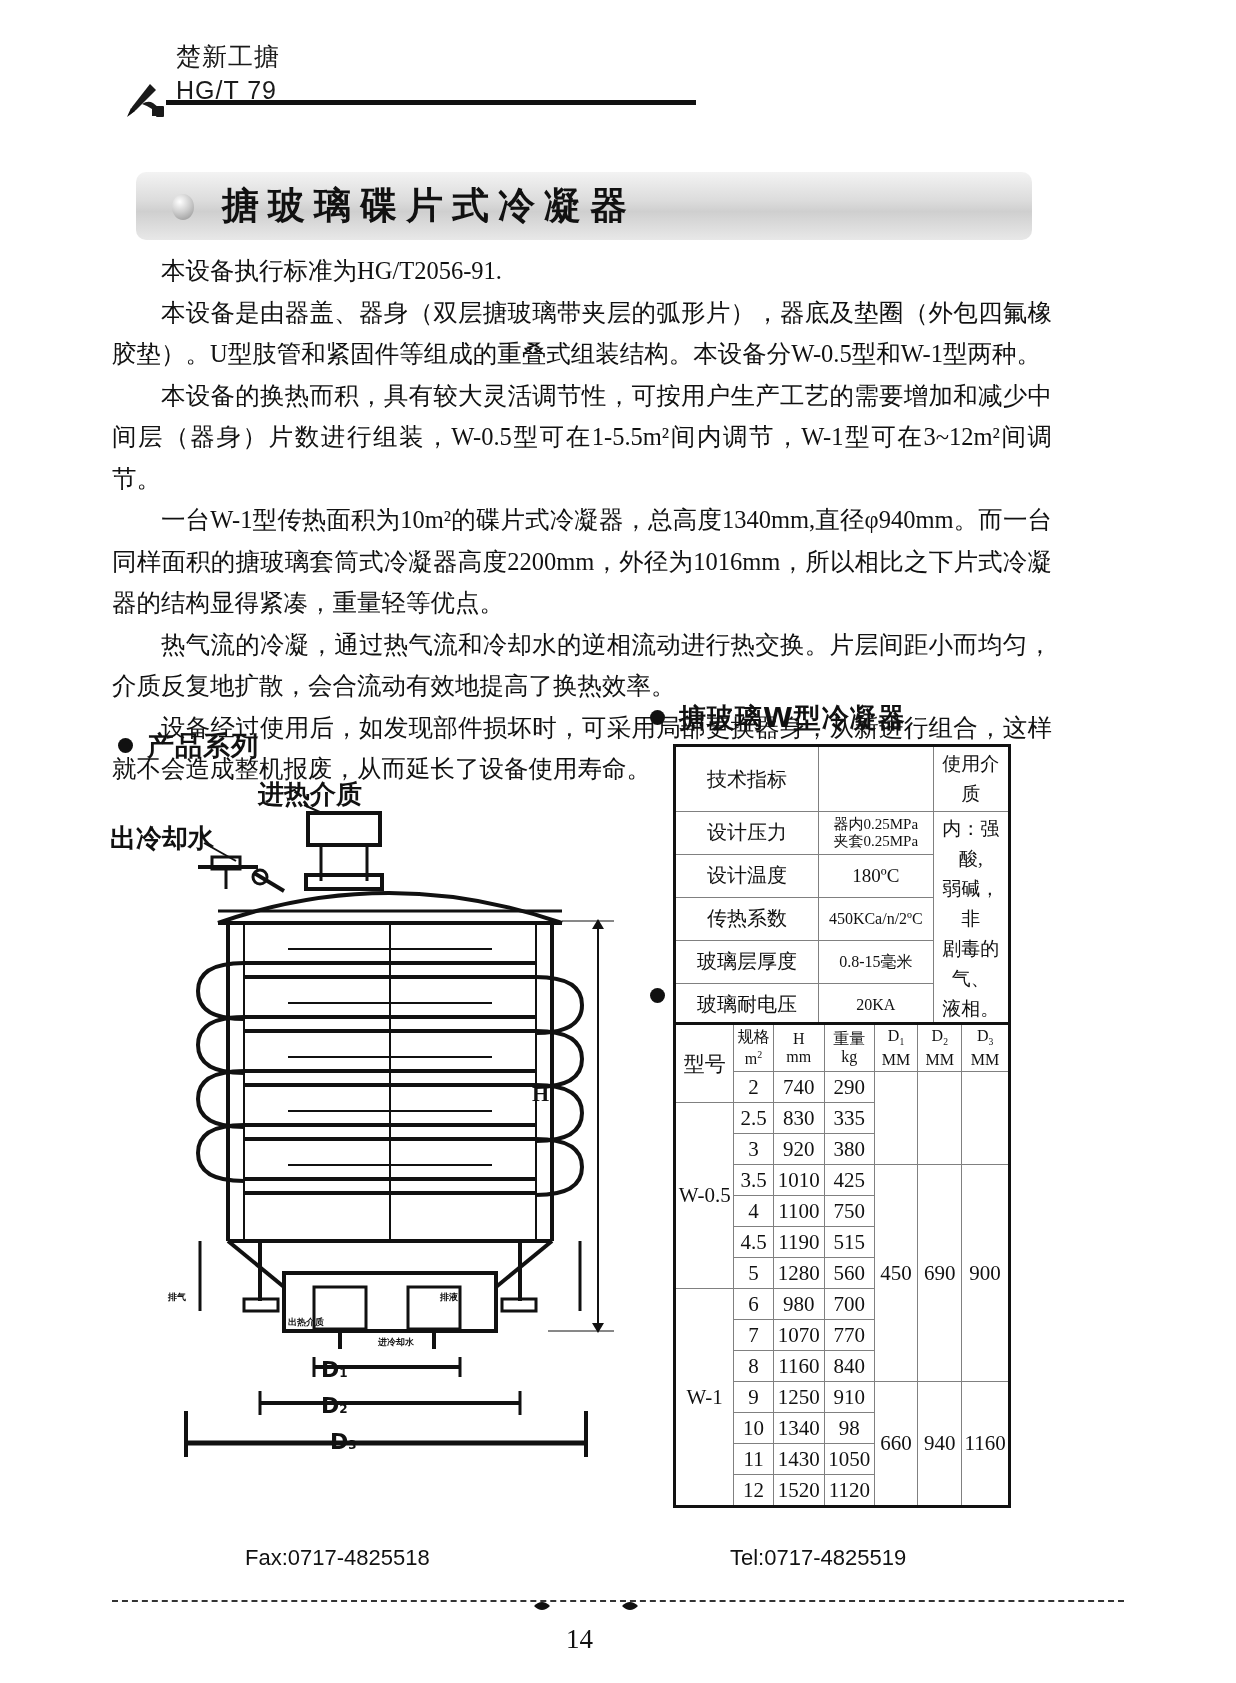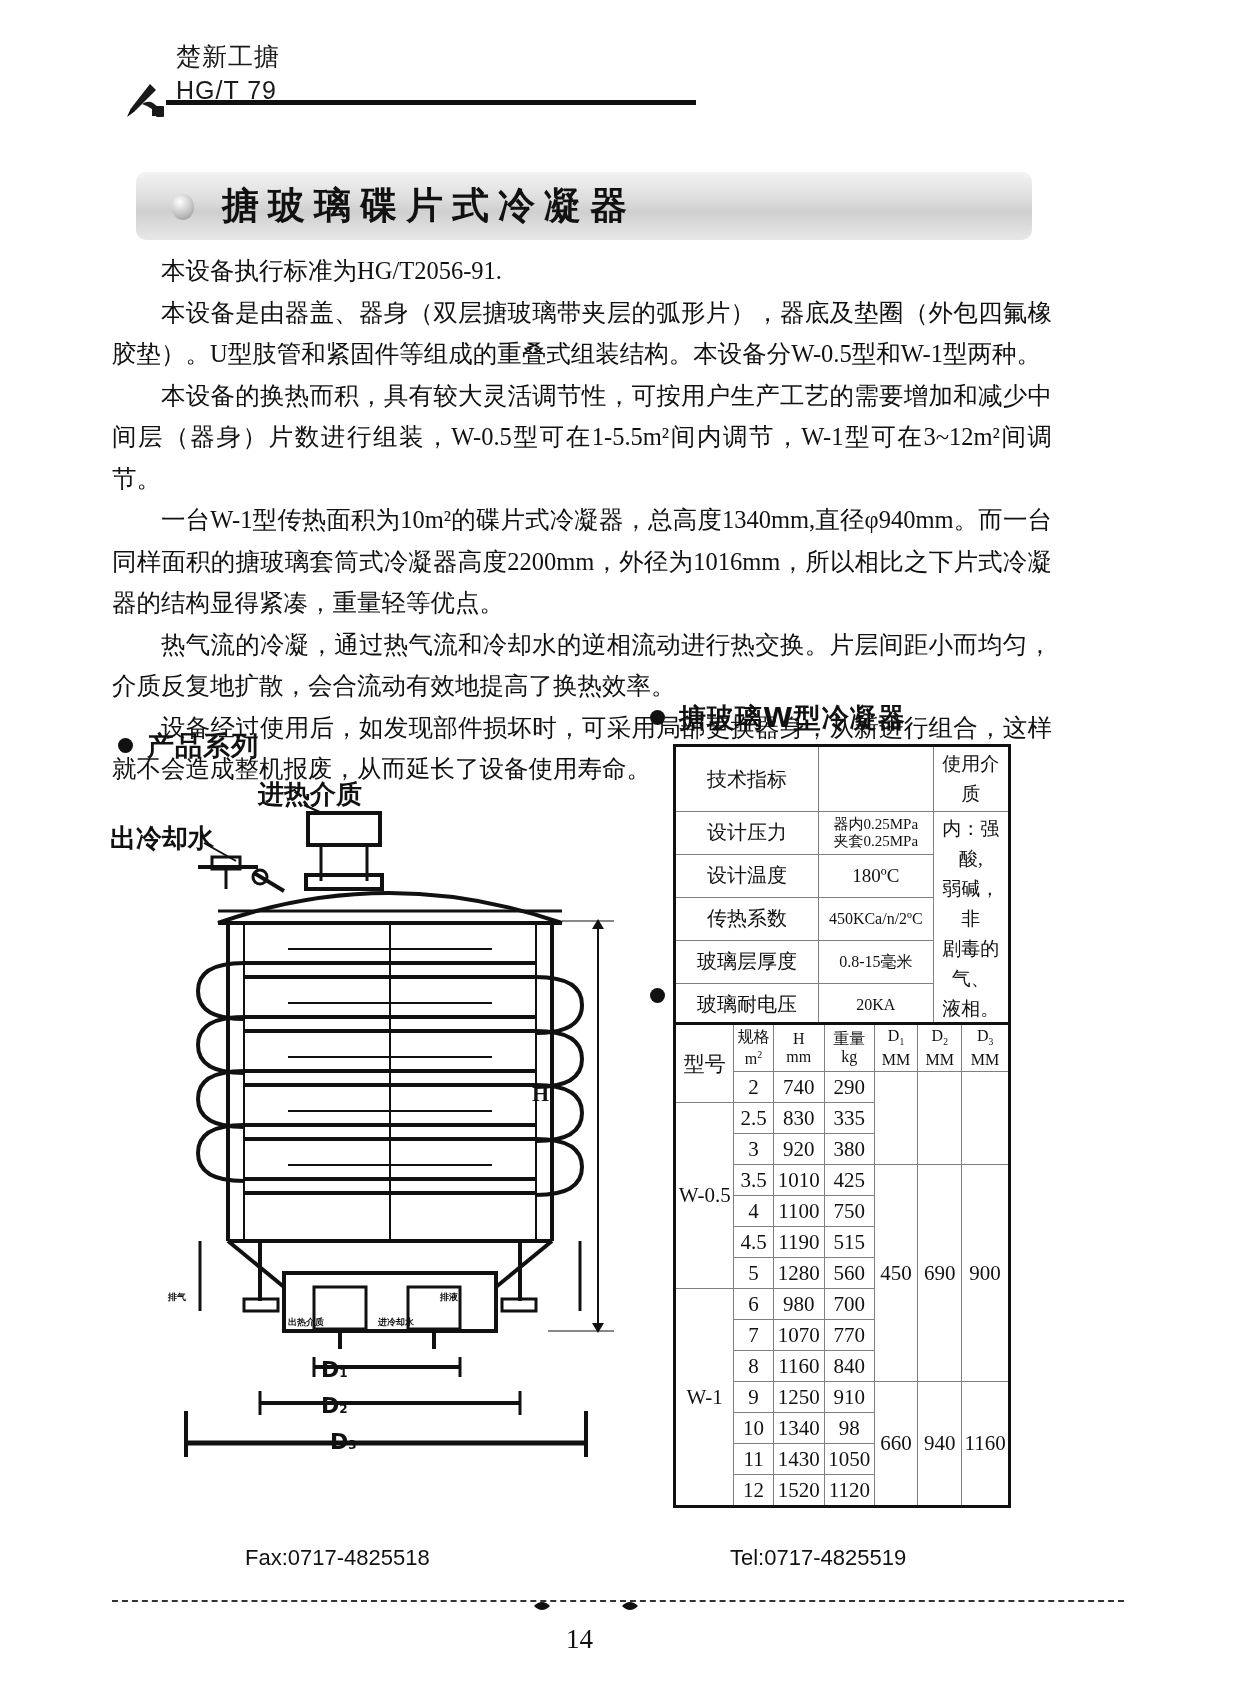--- a/index.html
+++ b/index.html
@@ -158,21 +158,21 @@
   }
   .lbl-in   { left: 150px; top: 6px;  font-size: 26px; }
   .lbl-out  { left: 2px;   top: 50px; font-size: 26px; }
   .lbl-h    { left: 424px; top: 310px; font-size: 22px; font-family: "Liberation Serif", serif; font-weight: bold; }
   .lbl-d1   { left: 213px; top: 586px; font-size: 22px; }
   .lbl-d2   { left: 213px; top: 622px; font-size: 22px; }
   .lbl-d3   { left: 222px; top: 658px; font-size: 22px; }
   .lbl-sub  { font-size: 12px; }
   .lbl-tiny { font-size: 9px; font-weight: bold; }
   .lbl-hot  { left: 180px; top: 545px; }
-  .lbl-cold { left: 270px; top: 545px; }
+  .lbl-cold { left: 270px; top: 565px; }
   .lbl-v1   { left: 60px;  top: 520px; }
   .lbl-v2   { left: 332px; top: 520px; }
 
   
   table {
     border-collapse: collapse;
     font-family: "Liberation Serif", "DejaVu Serif", serif;
     color: #111;
     background: #fff;
   }

